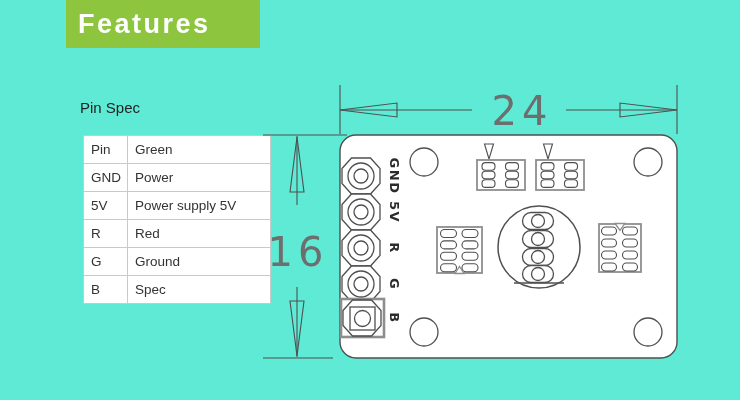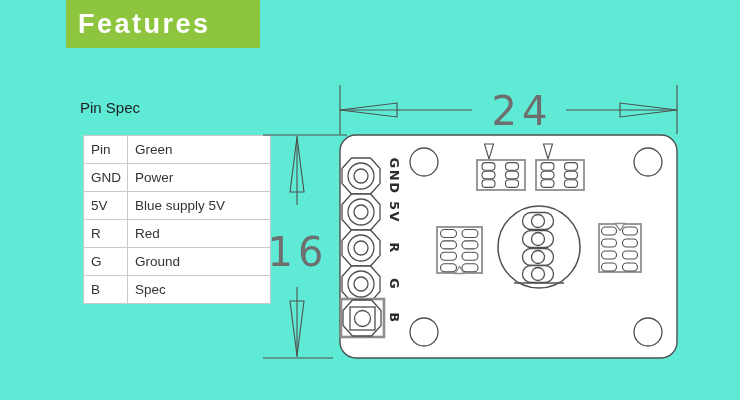--- a/index.html
+++ b/index.html
@@ -92,21 +92,21 @@
       <tr>
         <th class="col-pin">Pin</th>
         <th>Green</th>
       </tr>
       <tr>
         <td class="col-pin">GND</td>
         <td>Power</td>
       </tr>
       <tr>
         <td class="col-pin">5V</td>
-        <td>Blue supply 5V</td>
+        <td>Power supply 5V</td>
       </tr>
       <tr>
         <td class="col-pin">R</td>
         <td>Red</td>
       </tr>
       <tr>
         <td class="col-pin">G</td>
         <td>Ground</td>
       </tr>
       <tr>

